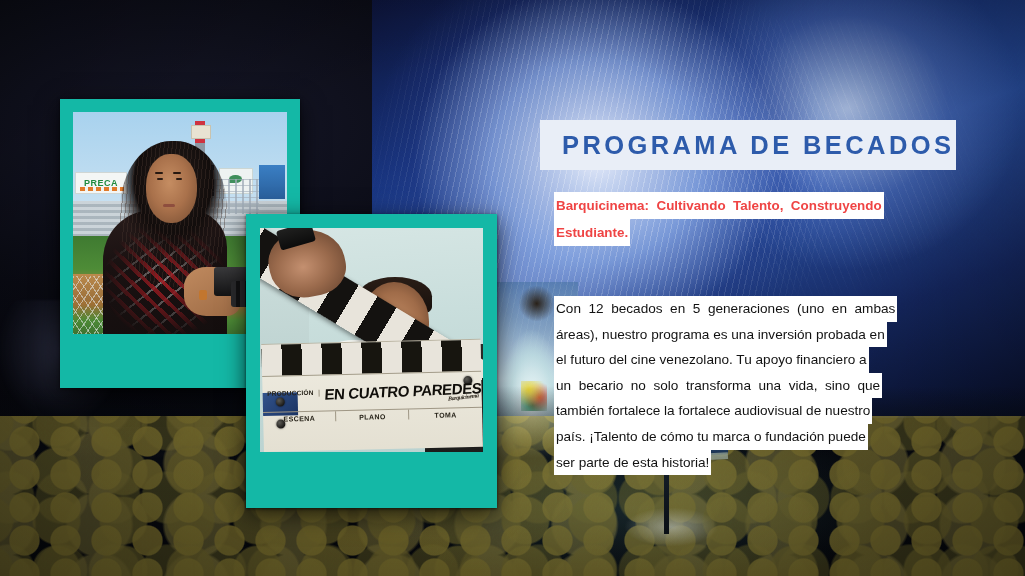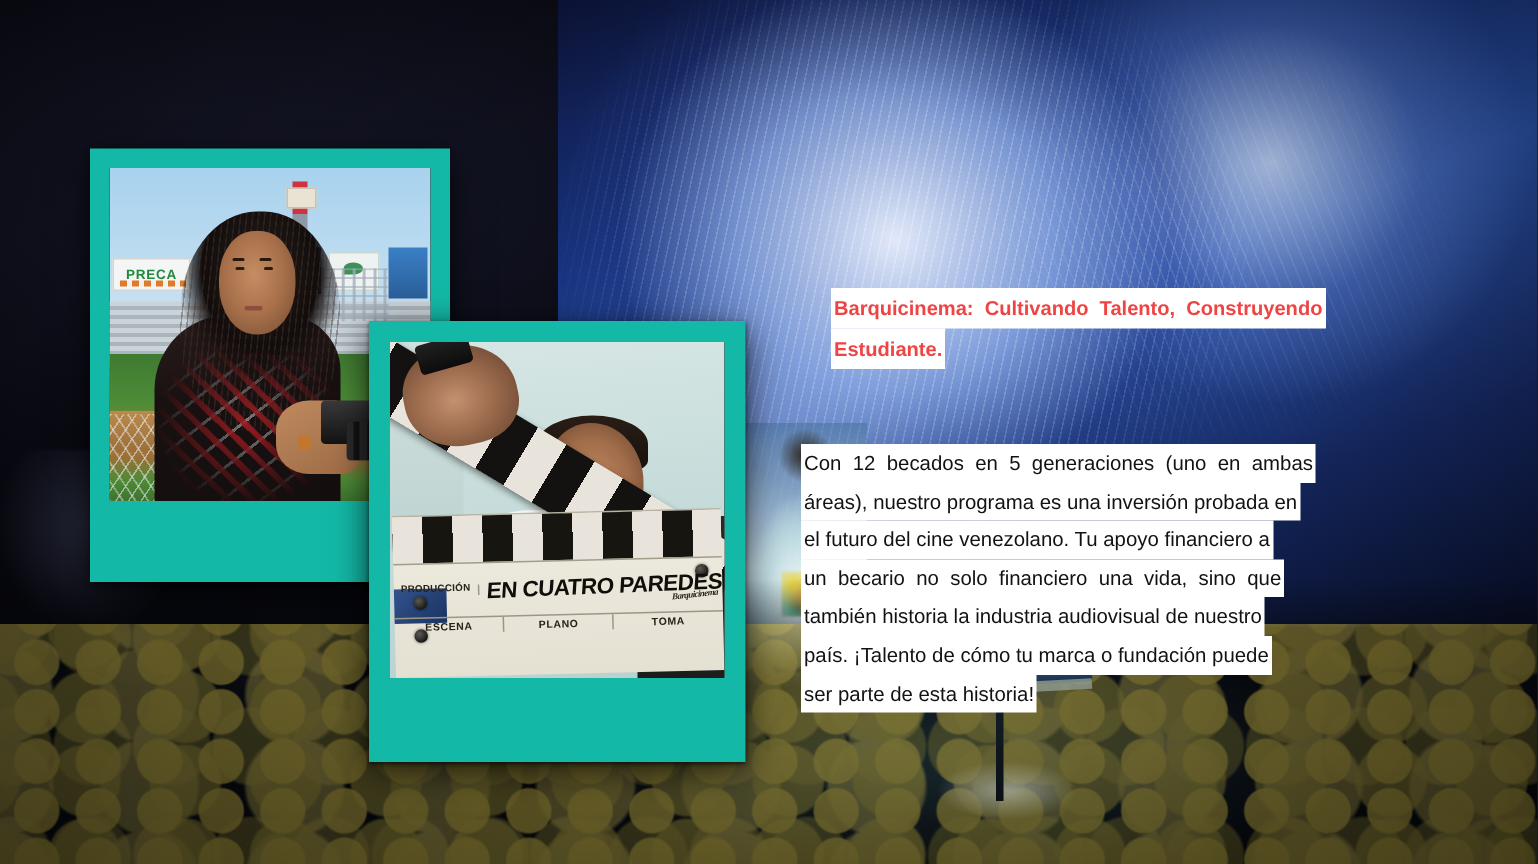--- a/index.html
+++ b/index.html
@@ -398,21 +398,21 @@
     position:absolute; left:554px; top:192px; width:424px;
   }
   .subtitle-block .line {
     display:table; background:#ffffff;
     font-family:"Liberation Sans", sans-serif;
     font-weight:bold; font-size:13.4px; color:#ef4444;
     line-height:27px; padding:0 2px; white-space:pre;
   }
 
   .body-block {
-    position:absolute; left:534px; top:296px; width:428px;
+    position:absolute; left:554px; top:296px; width:428px;
   }
   .body-block .line {
     display:table; background:#ffffff;
     font-family:"Liberation Sans", sans-serif;
     font-weight:normal; font-size:13.6px; color:#121212;
     line-height:25.6px; padding:0 2px; white-space:pre;
   }
 </style>
 </head>
 <body>
@@ -505,29 +505,32 @@
         </div>
         <div class="cb-row2">
           <div class="cb-cell">ESCENA</div>
           <div class="cb-cell">PLANO</div>
           <div class="cb-cell">TOMA</div>
         </div>
       </div>
     </div>
   </div>
 
+  <div class="title-band">
+    <h1>PROGRAMA DE BECADOS</h1>
+  </div>
 
   <div class="subtitle-block">
     <div class="line">Barquicinema:  Cultivando  Talento,  Construyendo</div>
     <div class="line">Estudiante.</div>
   </div>
 
   <div class="body-block">
     <div class="line">Con  12  becados  en  5  generaciones  (uno  en  ambas</div>
     <div class="line">áreas), nuestro programa es una inversión probada en</div>
     <div class="line">el futuro del cine venezolano. Tu apoyo financiero a</div>
-    <div class="line">un  becario  no  solo  financiero  una  vida,  sino  que</div>
-    <div class="line">también historia la industria audiovisual de nuestro</div>
+    <div class="line">un  becario  no  solo  transforma  una  vida,  sino  que</div>
+    <div class="line">también fortalece la fortalece audiovisual de nuestro</div>
     <div class="line">país. ¡Talento de cómo tu marca o fundación puede</div>
     <div class="line">ser parte de esta historia!</div>
   </div>
 
 </div>
 
 </body></html>

